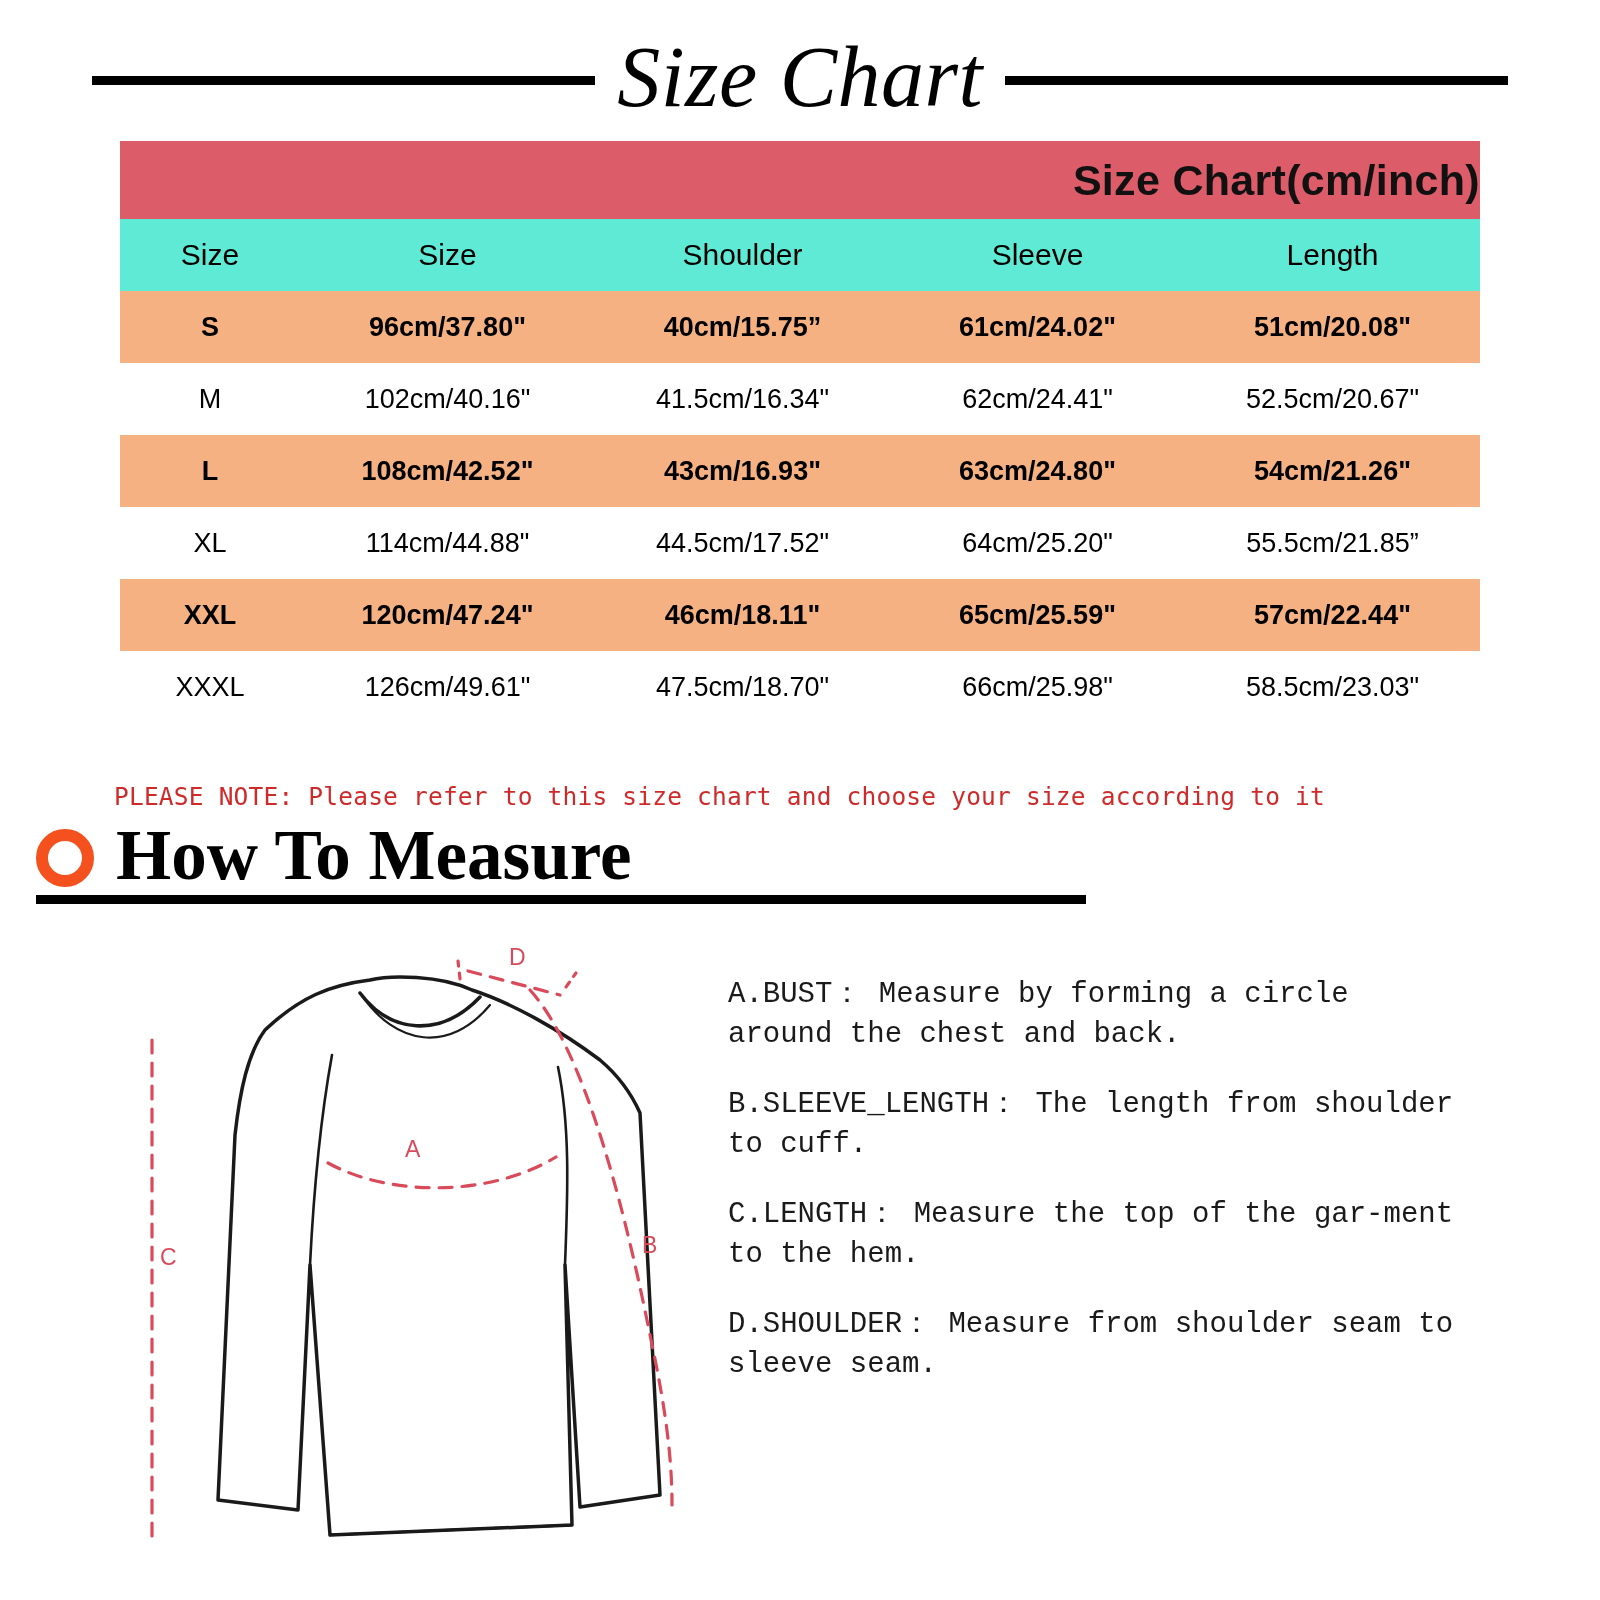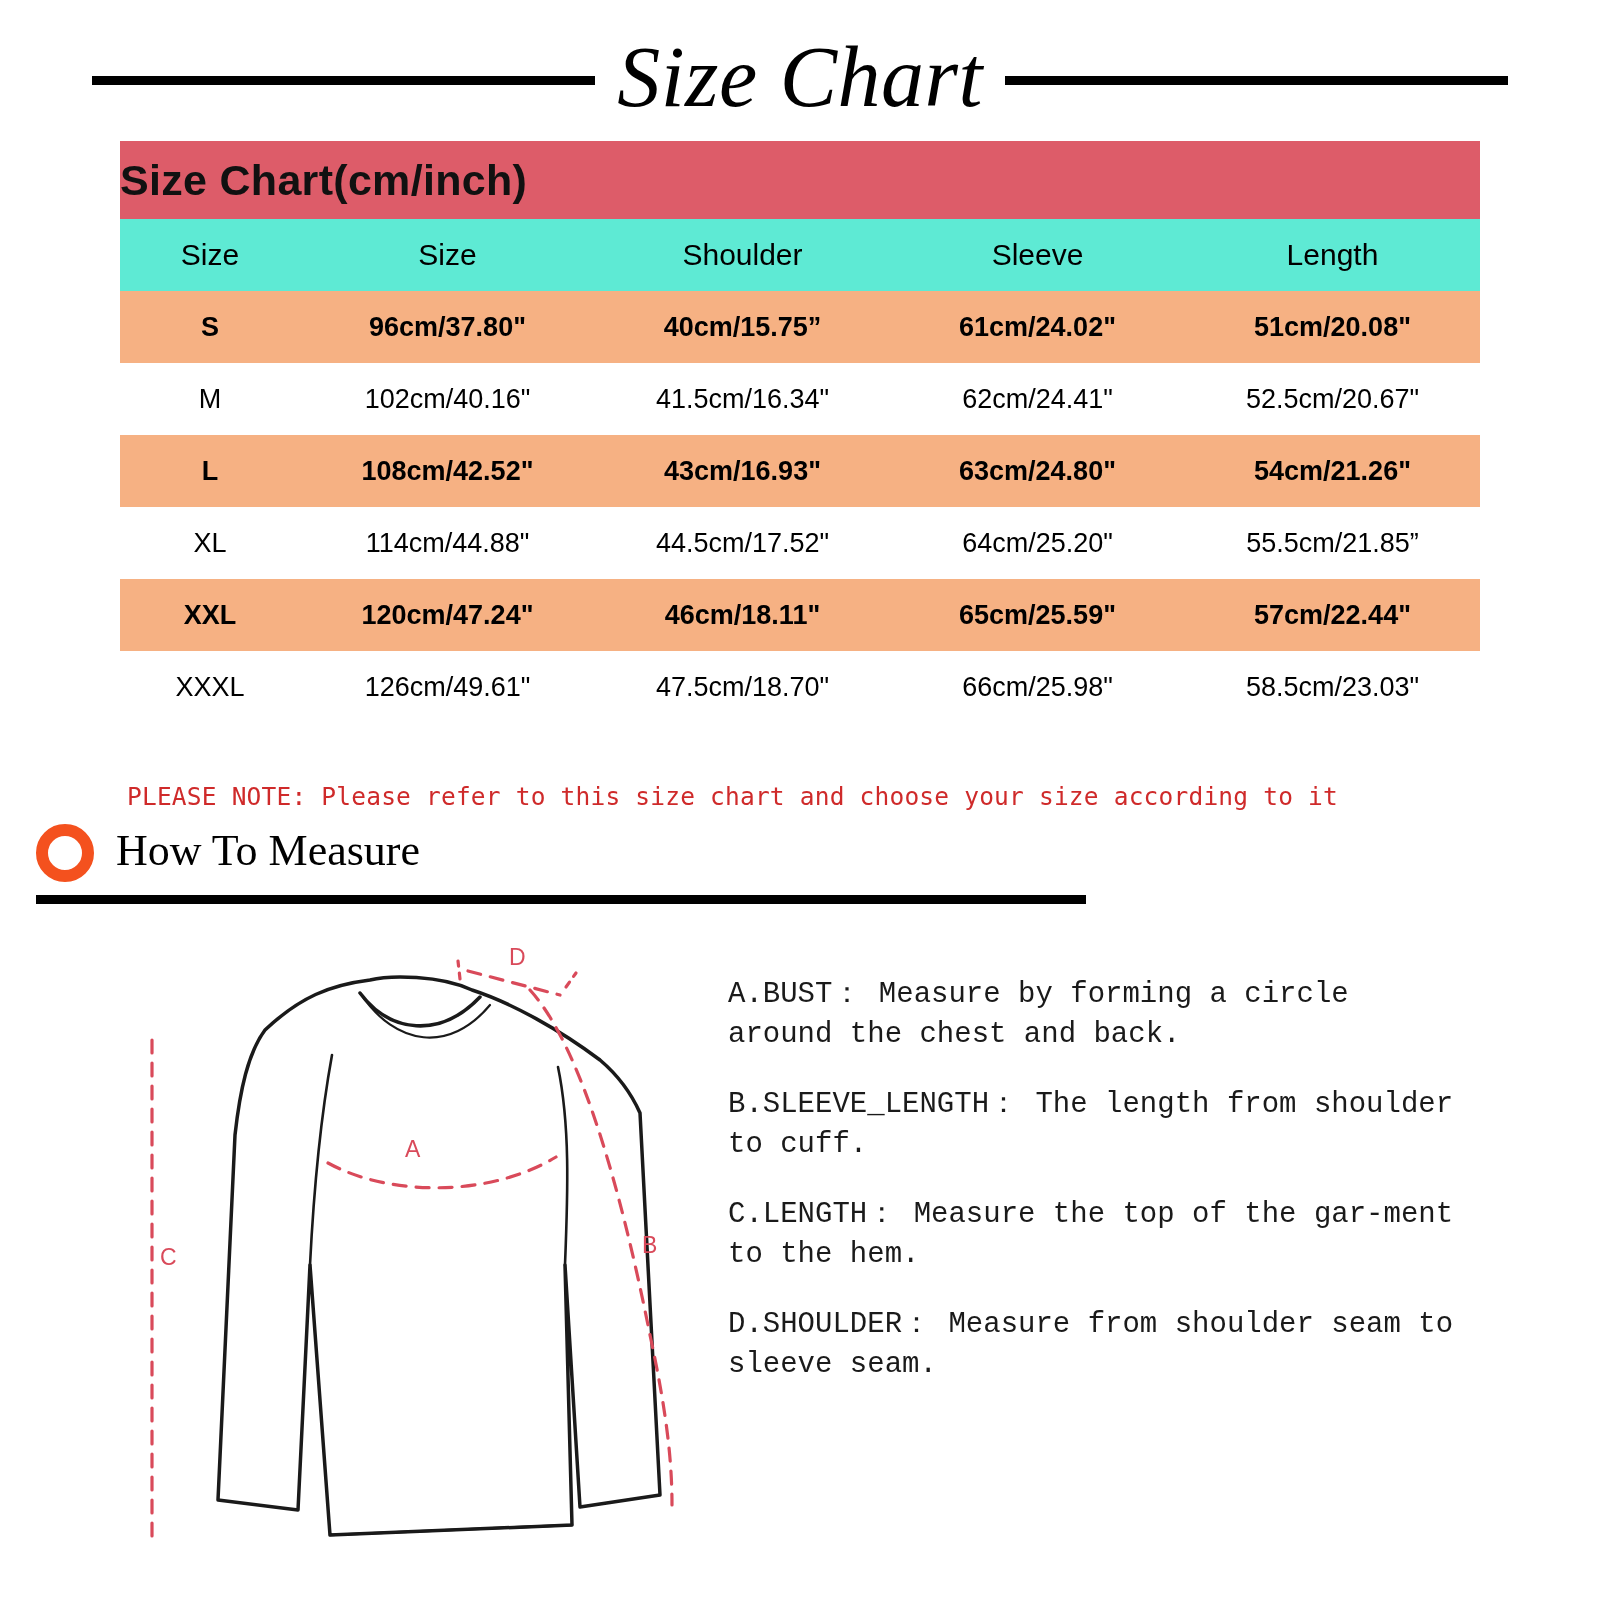--- a/index.html
+++ b/index.html
@@ -61,21 +61,21 @@
     width: 1360px;
     table-layout: fixed;
   }
   table.size-table td, table.size-table th {
     padding: 0;
     margin: 0;
   }
   .banner-cell {
     background: #dd5c69;
     height: 78px;
-    text-align: left;
+    text-align: right;
     vertical-align: middle;
     font-size: 43px;
     font-weight: 700;
     color: #111111;
     letter-spacing: 0.3px;
   }
   .head-cell {
     height: 72px;
     text-align: center;
     vertical-align: middle;
@@ -102,21 +102,21 @@
   col.c-size { width: 180px; }
   col.c-bust { width: 295px; }
   col.c-shoulder { width: 295px; }
   col.c-sleeve { width: 295px; }
   col.c-length { width: 295px; }
 
   
   .please-note {
     position: absolute;
     top: 782px;
-    left: 127px;
+    left: 114px;
     width: 1340px;
     font-family: "DejaVu Sans Mono", monospace;
     font-size: 24.5px;
     color: #cf2a2a;
     letter-spacing: 0.2px;
     white-space: nowrap;
   }
 
   
   .htm-row {
@@ -130,22 +130,22 @@
     width: 58px;
     height: 58px;
     border-radius: 50%;
     border: 12px solid #f4511e;
     box-sizing: border-box;
     margin-right: 22px;
     margin-top: 4px;
   }
   .htm-text {
     font-family: "Liberation Serif", serif;
-    font-weight: 400;
-    font-size: 44px;
+    font-weight: 700;
+    font-size: 71px;
     line-height: 1;
     white-space: nowrap;
   }
   .htm-rule {
     position: absolute;
     top: 895px;
     left: 36px;
     width: 1050px;
     height: 9px;
     background: #000;

